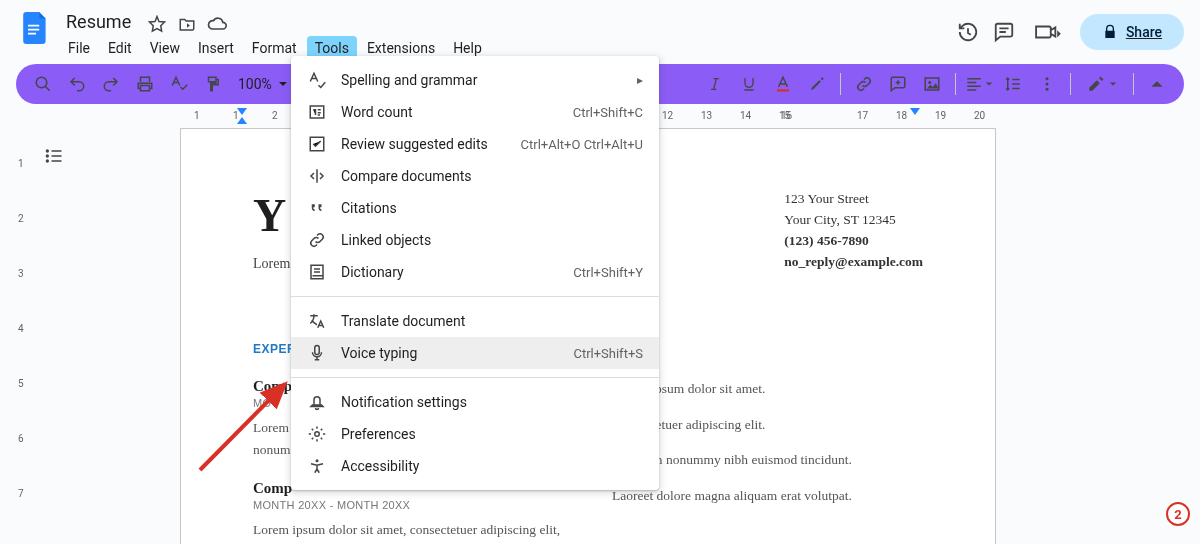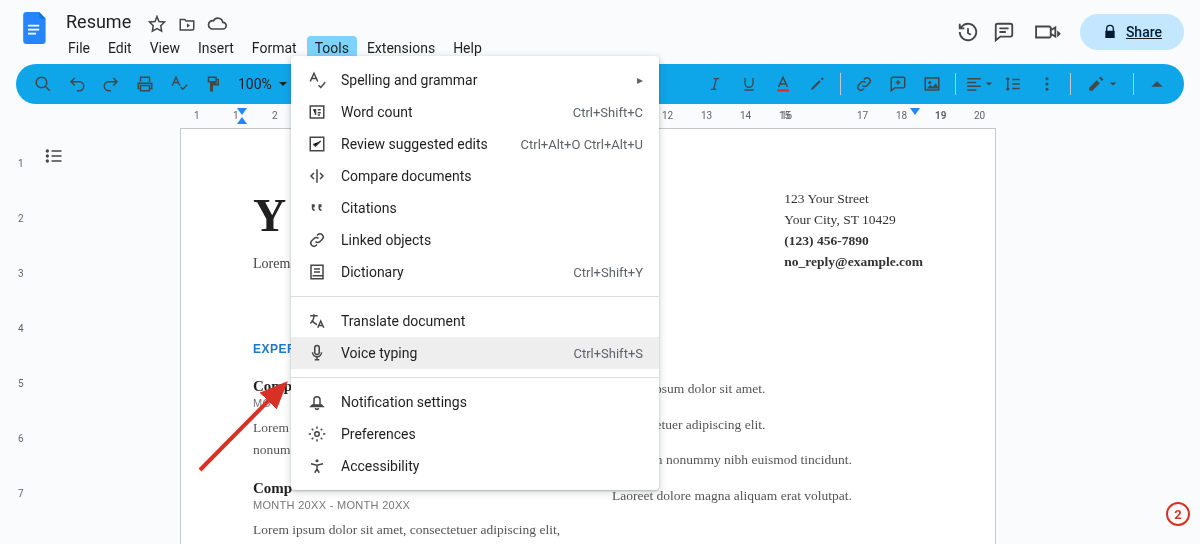--- a/index.html
+++ b/index.html
@@ -14,21 +14,21 @@
 .doc-title { font-size:18px; color:#1f1f1f; padding:2px 6px; }
 .title-icon { width:20px; height:20px; display:flex; align-items:center; justify-content:center; color:#444746; cursor:pointer; }
 .menu-row { display:flex; gap:2px; margin-top:2px; }
 .menu-item { padding:4px 8px; font-size:14px; color:#1f1f1f; border-radius:4px; cursor:pointer; }
 .menu-item.open { background:#7dd3fc; }
 .header-right { display:flex; align-items:center; gap:12px; padding-top:6px;text-decoration:underline; }
 .hr-icon { width:24px; height:24px; display:flex; align-items:center; justify-content:center; color:#444746; cursor:pointer; }
 .share-btn { display:flex; align-items:center; gap:8px; background:#c2e7ff; padding:10px 22px; border-radius:40px; font-size:14px; font-weight:500; color:#001d35; cursor:pointer; }
 
 
-.toolbar { display:flex; align-items:center; margin:0 16px; height:40px; background:#0ea5e9; border-radius:24px; padding:0 12px; gap:4px; }
+.toolbar { display:flex; align-items:center; margin:0 16px; height:40px; background:#8b5cf6; border-radius:24px; padding:0 12px; gap:4px; }
 .tb-btn { width:30px; height:30px; display:flex; align-items:center; justify-content:center; color:#444746; border-radius:4px; cursor:pointer; font-size:16px; }
 .tb-sep { width:1px; height:22px; background:#c7c7c7; margin:0 4px; }
 .zoom { display:flex; align-items:center; gap:6px; font-size:14px; color:#1f1f1f; padding:0 6px; }
 .toolbar-right { display:flex; align-items:center; gap:4px; margin-left:auto; }
 
 
 .ruler-h { height:18px; margin:4px 16px 0 46px; position:relative; font-size:10px; color:#606368; overflow:hidden; border-top:0; }
 .ruler-h .tick { position:absolute; top:2px; }
 .ruler-h .ind { position:absolute; top:0; width:0; height:0; }
 .ruler-h .ind.down { border-left:5px solid transparent; border-right:5px solid transparent; border-top:7px solid #2684fc; }
@@ -274,21 +274,21 @@
     <span class="tick" style="left: 499px;">9</span>
     <span class="tick" style="left: 538px;">10</span>
     <span class="tick" style="left: 577px;">11</span>
     <span class="tick" style="left: 616px;">12</span>
     <span class="tick" style="left: 655px;">13</span>
     <span class="tick" style="left: 694px;">14</span>
     <span class="tick" style="left: 733px;">15</span>
     <span class="tick" style="left: 735px;">16</span>
     <span class="tick" style="left: 811px;">17</span>
     <span class="tick" style="left: 850px;">18</span>
-    <span class="tick" style="left: 889px; font-weight: bold;">19</span>
+    <span class="tick" style="left: 889px;">19</span>
     <span class="tick" style="left: 928px;">20</span>
   </div>
 
 <div class="canvas-area">
   <div class="ruler-v">
       <span class="tick" style="top: 30px;">1</span>
       <span class="tick" style="top: 85px;">2</span>
       <span class="tick" style="top: 140px;">3</span>
       <span class="tick" style="top: 195px;">4</span>
       <span class="tick" style="top: 250px;">5</span>
@@ -303,21 +303,21 @@
         <circle cx="4" cy="18" r="2" fill="currentColor"></circle>
         <path stroke="currentColor" stroke-width="2" d="M9 6h12M9 12h12M9 18h12"></path>
       </svg>
     </div>
   <div class="page">
     <div class="cursor-caret"></div>
     <div class="name"><span>Y</span></div>
     <div class="subtitle">Lorem</div>
     <div class="contact">
       <div>123 Your Street</div>
-      <div>Your City, ST 10429</div>
+      <div>Your City, ST 12345</div>
       <div class="bold">(123) 456-7890</div>
       <div class="bold">no_reply@example.com</div>
     </div>
     <div class="cols">
       <div class="col">
         <div class="sec-title">EXPERI</div>
         <div class="company">Comp</div>
         <div class="dates">MO</div>
         <div class="body"><span>Lorem</span><br><span>nonum</span></div>
         <div class="company">Comp</div>

